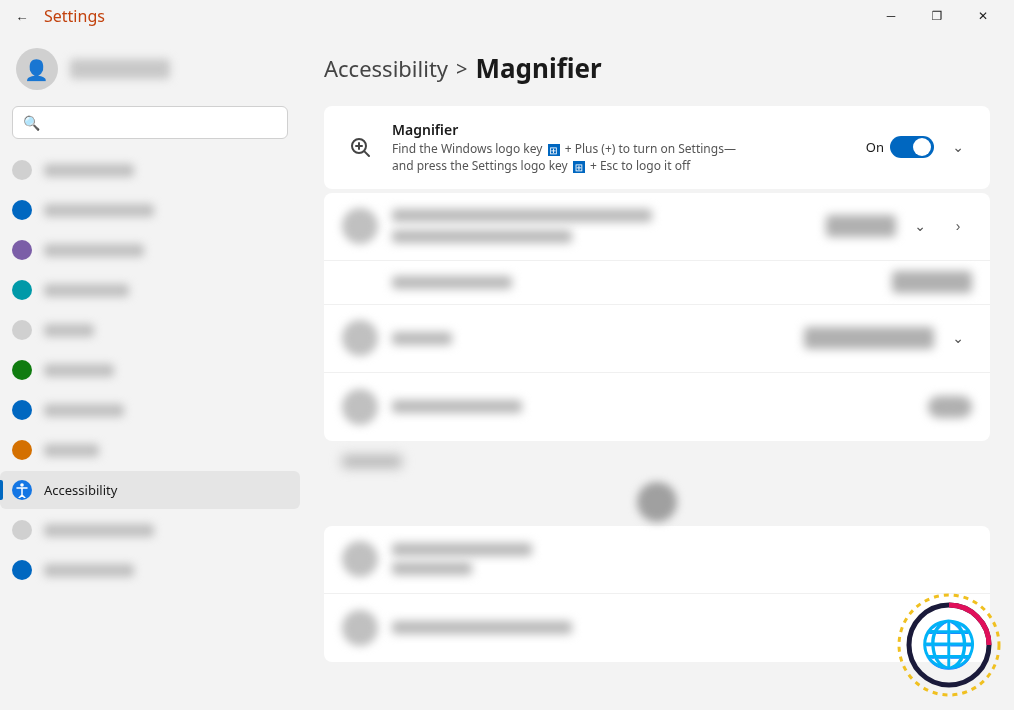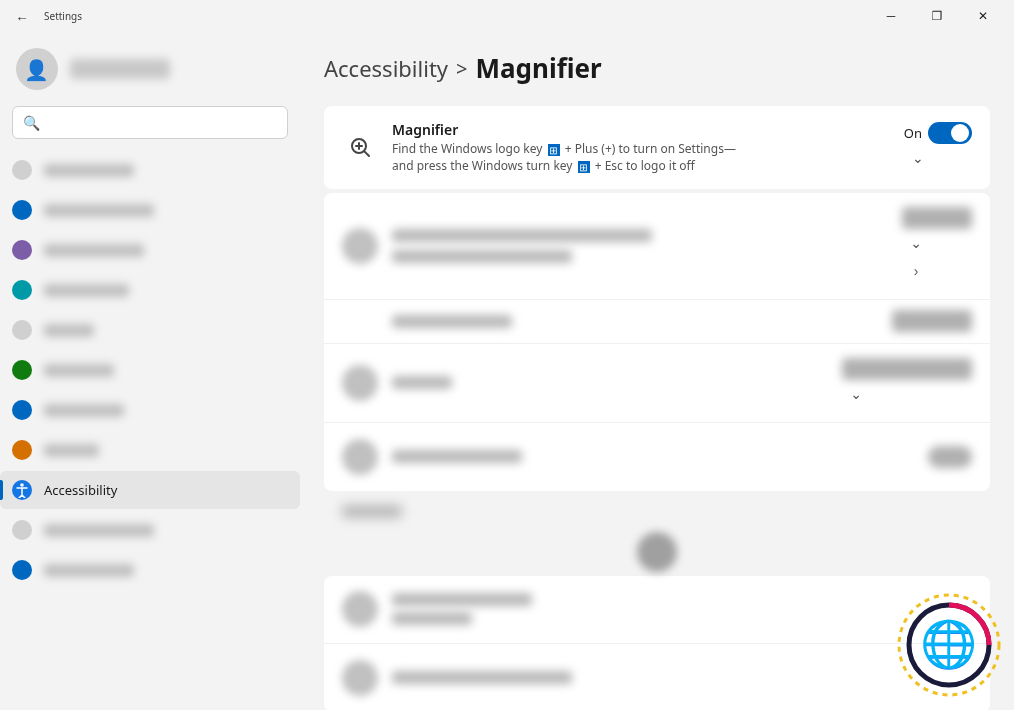--- a/index.html
+++ b/index.html
@@ -24,22 +24,22 @@
       user-select: none;
     }
 
     .title-bar-left {
       display: flex;
       align-items: center;
       gap: 8px;
     }
 
     .title-bar-title {
-      font-size: 10px;
-      color: #404040;
+      font-size: 16px;
+      color: #c2410c;
     }
 
     .title-bar-controls {
       display: flex;
       align-items: center;
       gap: 0;
     }
 
     .tb-btn {
       width: 46px;
@@ -262,22 +262,23 @@
     }
 
     .setting-desc {
       font-size: 12px;
       color: #555;
       line-height: 1.4;
     }
 
     .setting-control {
       display: flex;
+      align-items: center;
+      gap: 10px;
       flex-shrink: 0;
-      flex-direction: column;
     }
 
     
     .toggle-wrap {
       display: flex;
       align-items: center;
       gap: 6px;
     }
 
     .toggle-label {
@@ -491,21 +492,21 @@
             <line x1="8" y1="11" x2="14" y2="11"></line>
             <line x1="11" y1="8" x2="11" y2="14"></line>
           </svg>
         </div>
         <div class="setting-text">
           <div class="setting-title">Magnifier</div>
           <div class="setting-desc">
             <span>Find the Windows logo key</span>
             <span style="display:inline-block;width:12px;height:12px;background:#0067c0;vertical-align:middle;margin:0 2px;font-size:10px;color:white;text-align:center;line-height:12px;">⊞</span>
             <span>+ Plus (+) to turn on Settings—</span><br>
-            <span>and press the Windows turn key</span>
+            <span>and press the Settings logo key</span>
             <span style="display:inline-block;width:12px;height:12px;background:#0067c0;vertical-align:middle;margin:0 2px;font-size:10px;color:white;text-align:center;line-height:12px;">⊞</span>
             <span>+ Esc to logo it off</span>
           </div>
         </div>
         <div class="setting-control">
           <div class="toggle-wrap">
             <span class="toggle-label">On</span>
             <div class="toggle">
               <div class="toggle-knob"></div>
             </div>

